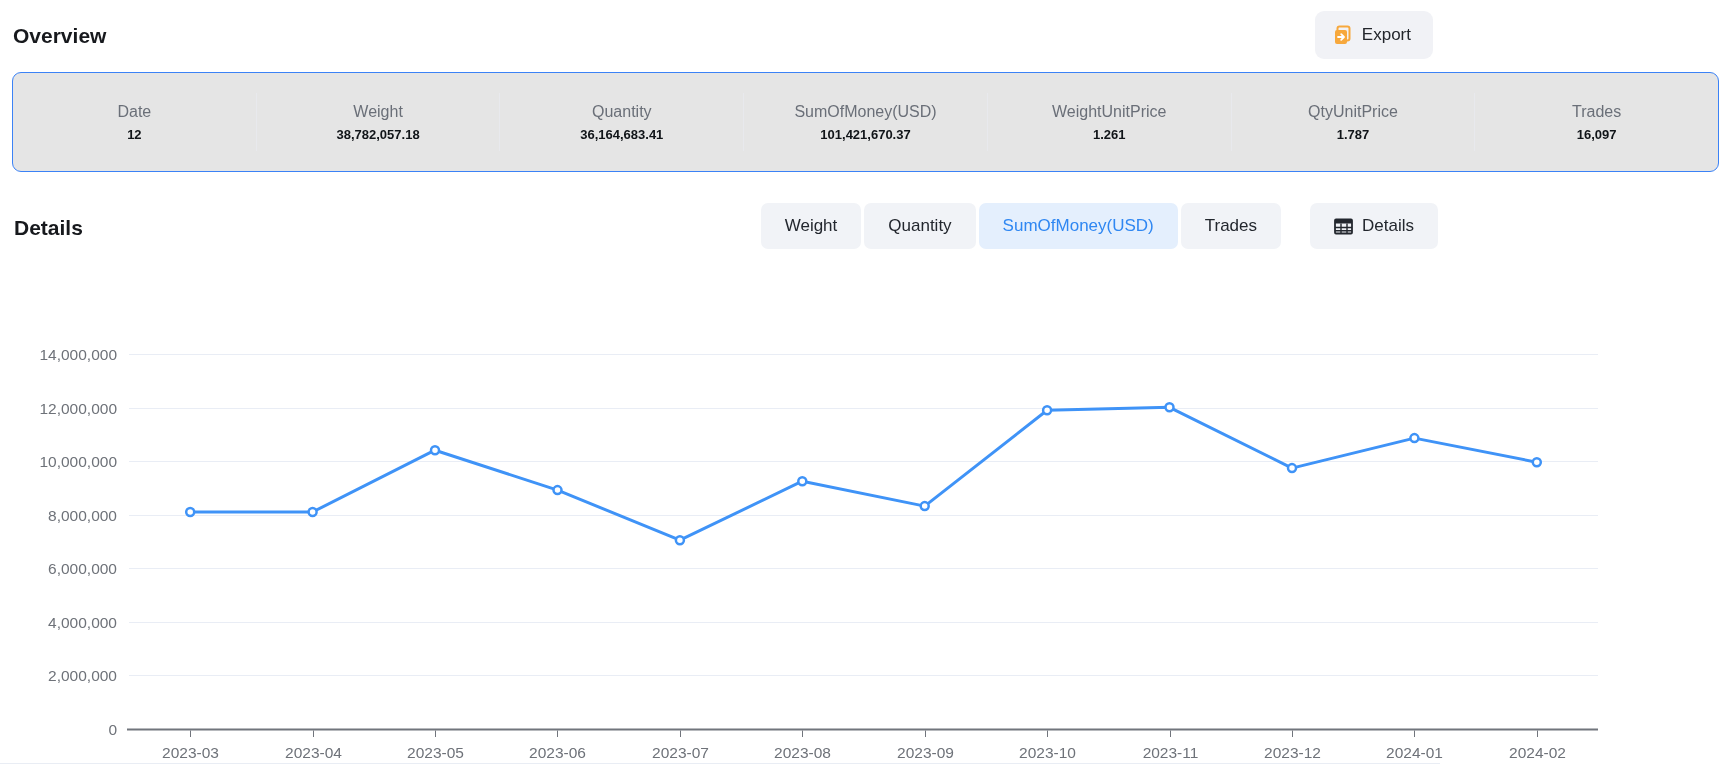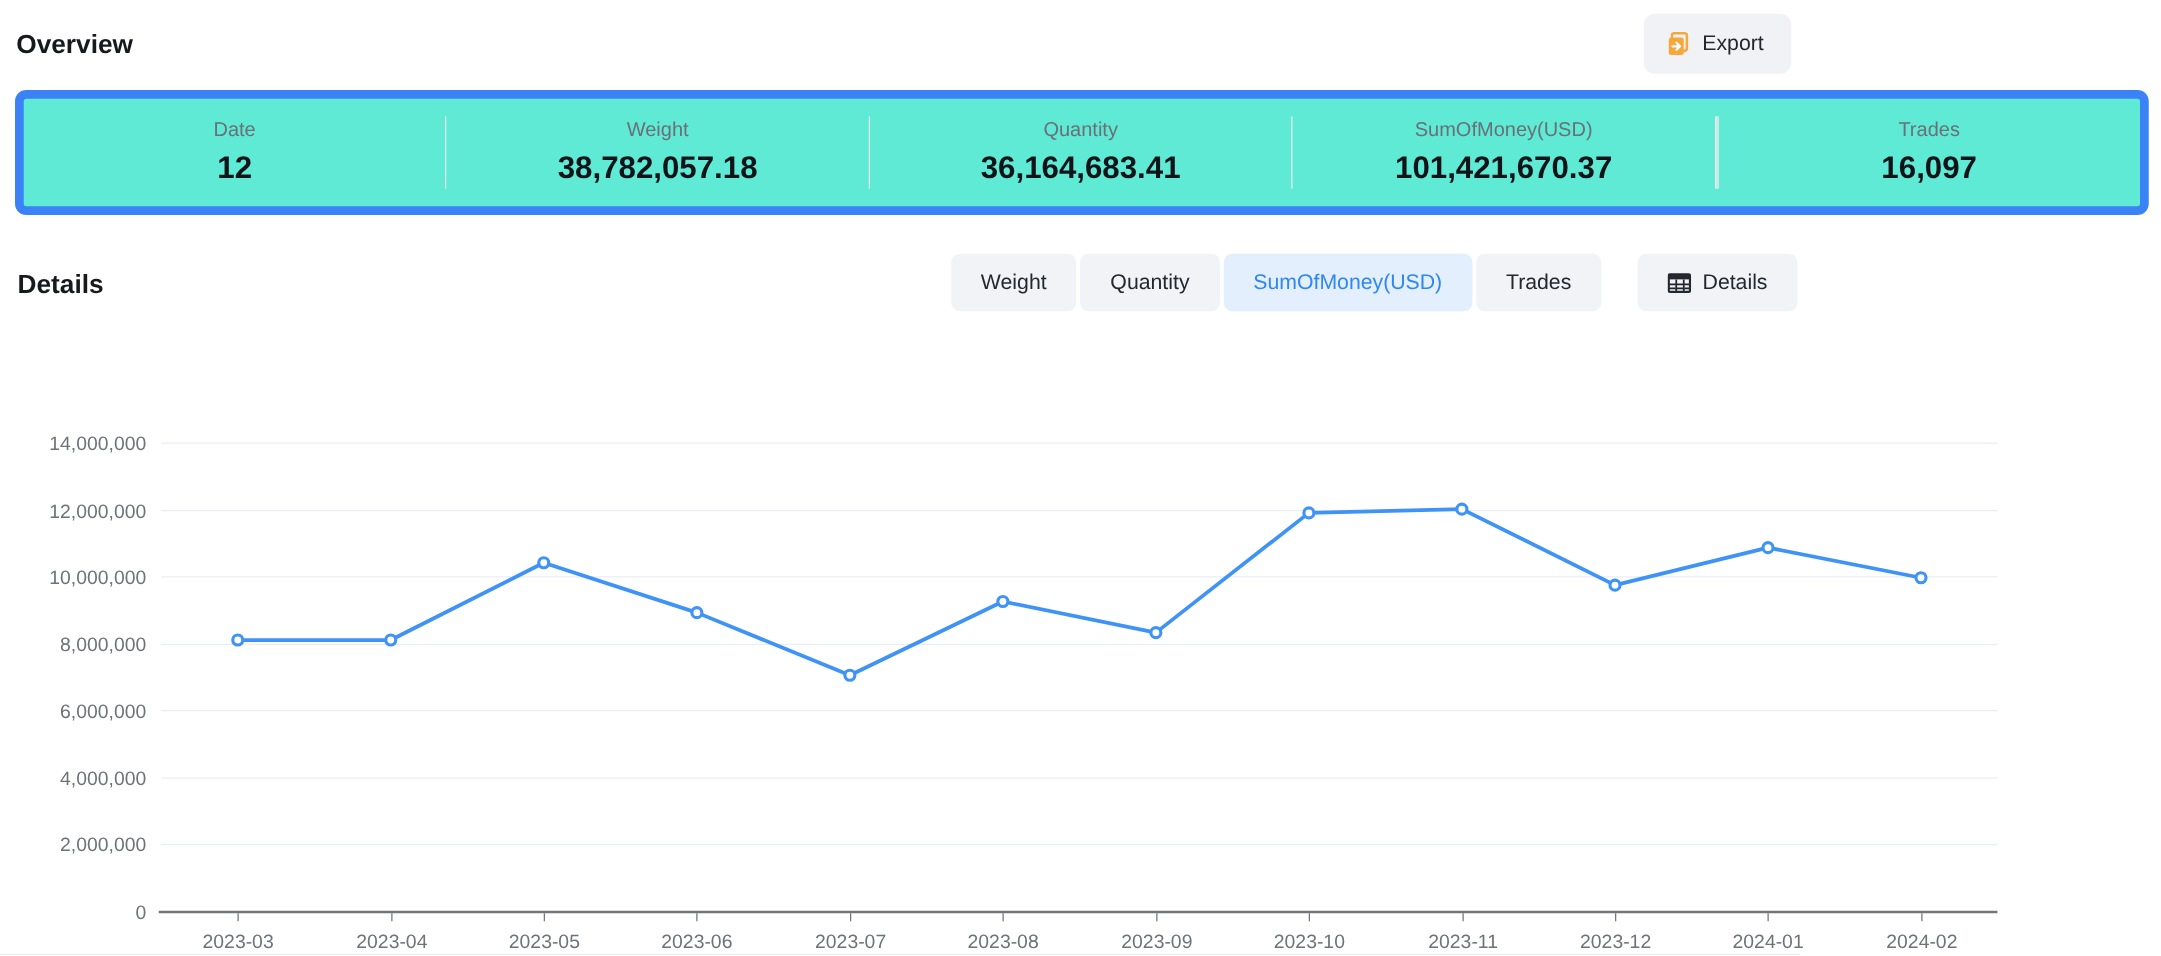--- a/index.html
+++ b/index.html
@@ -8,25 +8,25 @@
   .page { position:relative; width:1440px; height:765px; }
 
   
   .page-title { position:absolute; left:13px; top:24px; font-size:21px; font-weight:700; color:#17191d; }
   .export-btn { position:absolute; right:7px; top:11px; height:48px; padding:0 22px 0 18px;
                 background:#f1f2f6; border:none; border-radius:9px; display:flex; align-items:center;
                 gap:9px; font-size:17px; color:#23262c; cursor:pointer; font-family:inherit; }
 
   
   .stats-card { position:absolute; left:12px; top:72px; width:1707px; height:100px;
-                background:#5eead4; border:7px solid #3b82f6; border-radius:9px;
+                background:#e5e5e5; border:1px solid #3b82f6; border-radius:9px;
                 display:flex; align-items:stretch; }
   .stat { flex:1 1 0; display:flex; flex-direction:column; align-items:center; justify-content:center; gap:6px; }
   .stat-label { font-size:16px; color:#6a6f78; }
-  .stat-value { font-size:25px; font-weight:600; color:#101418; }
+  .stat-value { font-size:13px; font-weight:600; color:#101418; }
   .stat-divider { width:1px; background:#e8e9ed; align-self:center; height:58px; }
 
   
   .details-title { position:absolute; left:14px; top:216px; font-size:21px; font-weight:700; color:#17191d; }
   .tab-groups { position:absolute; top:203px; right:2px; display:flex; gap:29px; }
   .tab-group { display:flex; gap:3px; }
   .tab { height:46px; padding:0 24px; border:none; border-radius:7px; background:#f1f3f7;
          font-size:17px; color:#23272e; display:flex; align-items:center; gap:9px;
          cursor:pointer; font-family:inherit; white-space:nowrap; }
   .tab.active { background:#e4effd; color:#2f87f2; }
@@ -69,21 +69,29 @@
     <div class="stat">
       <div class="stat-label">Quantity</div>
       <div class="stat-value">36,164,683.41</div>
     </div>
     <div class="stat-divider"></div>
     <div class="stat">
       <div class="stat-label">SumOfMoney(USD)</div>
       <div class="stat-value">101,421,670.37</div>
     </div>
     <div class="stat-divider"></div>
+    <div class="stat">
+      <div class="stat-label">WeightUnitPrice</div>
+      <div class="stat-value">1.261</div>
+    </div>
     <div class="stat-divider"></div>
+    <div class="stat">
+      <div class="stat-label">QtyUnitPrice</div>
+      <div class="stat-value">1.787</div>
+    </div>
     <div class="stat-divider"></div>
     <div class="stat">
       <div class="stat-label">Trades</div>
       <div class="stat-value">16,097</div>
     </div>
   </div>
 
   <div class="details-title">Details</div>
 
   <div class="tab-groups">

